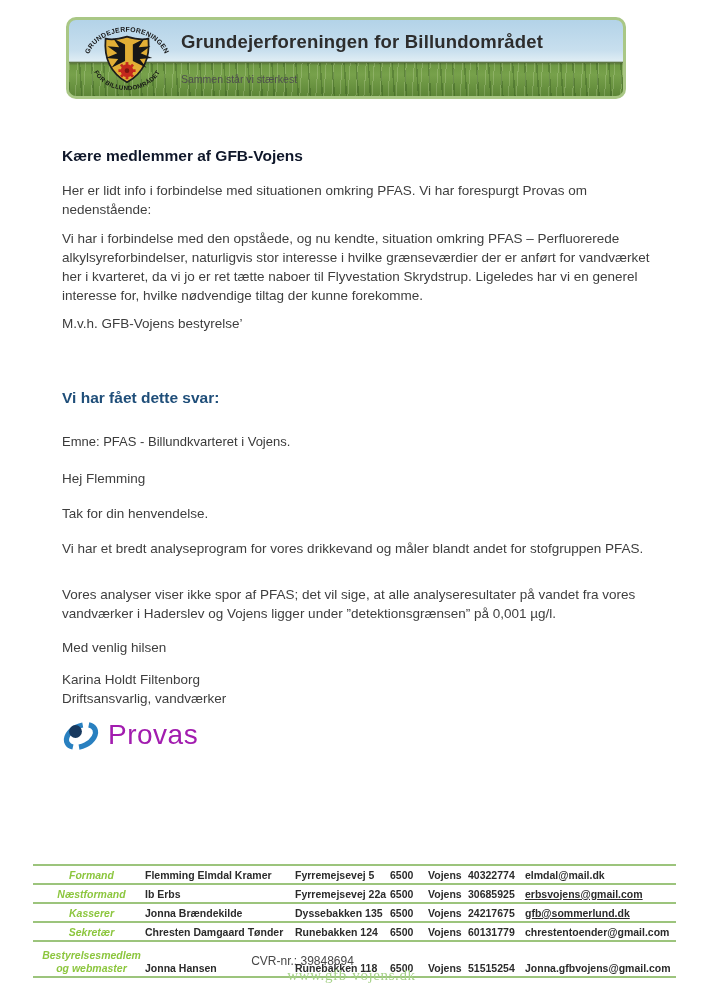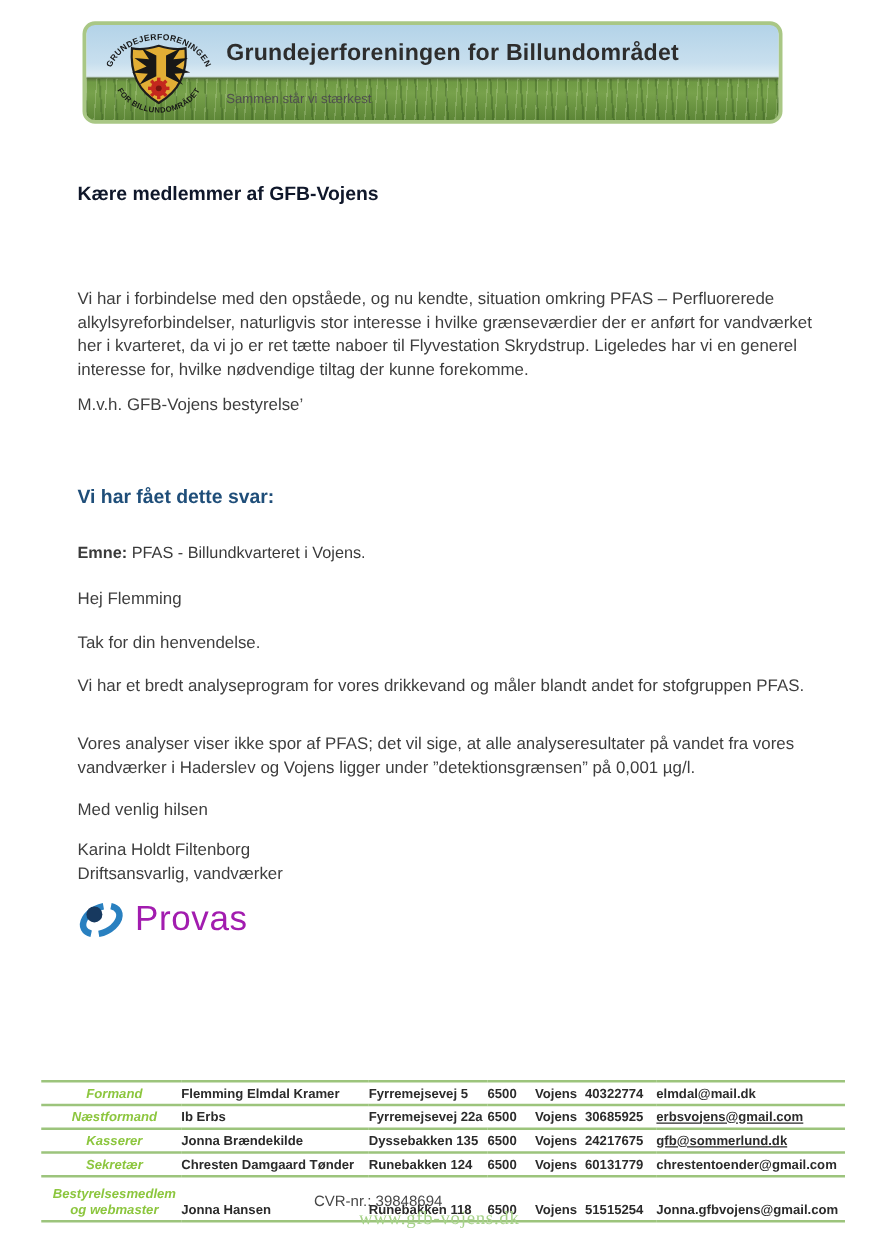--- a/index.html
+++ b/index.html
@@ -21,21 +21,21 @@
   }
   .crest{position:absolute;left:8px;top:3px;}
   .banner-text{position:absolute;left:112px;top:11px;}
   .banner-title{font-size:18.5px;font-weight:bold;color:#2d2d2d;letter-spacing:.2px;}
   .banner-subtitle{font-size:10.5px;color:#4f4f4f;margin-top:20px;}
   
   .blk{position:absolute;left:62px;width:592px;font-size:13.5px;line-height:19px;}
   .h-black{font-size:15.5px;font-weight:bold;color:#0f172a;}
   .h-blue{font-size:15.5px;font-weight:bold;color:#1f4e79;}
   .subject{font-size:13px;color:#3a3a3a;}
-  .subject b{font-weight:bold;}
+  .subject b{font-weight:normal;}
   
   .provas{position:absolute;left:60px;top:714px;display:flex;align-items:center;}
   .provas-word{font-size:28px;color:#a21caf;letter-spacing:.5px;margin-left:6px;}
   
   .board{position:absolute;left:33px;top:864px;width:643px;border-collapse:collapse;table-layout:fixed;}
   .board tr{border-top:2px solid #9cc47c;}
   .board{border-bottom:2px solid #9cc47c;}
   .board td{
     font-size:10.5px;font-weight:bold;color:#2b2b2b;vertical-align:bottom;
     padding:1px 0 2px 0;height:14px;line-height:12.5px;overflow:hidden;white-space:nowrap;
@@ -89,20 +89,21 @@
     </svg>
 
     <div class="banner-text">
       <div class="banner-title">Grundejerforeningen for Billundområdet</div>
       <div class="banner-subtitle">Sammen står vi stærkest</div>
     </div>
   </div>
 
   <div class="blk h-black" style="top:146px;">Kære medlemmer af GFB-Vojens</div>
 
+  <div class="blk" style="top:181px;">Her er lidt info i forbindelse med situationen omkring PFAS. Vi har forespurgt Provas om nedenstående:</div>
 
   <div class="blk" style="top:229px;">Vi har i forbindelse med den opståede, og nu kendte, situation omkring PFAS – Perfluorerede alkylsyreforbindelser, naturligvis stor interesse i  hvilke grænseværdier der er anført for vandværket her i kvarteret, da vi jo er ret tætte naboer til Flyvestation Skrydstrup. Ligeledes har vi en generel interesse for, hvilke nødvendige tiltag der kunne forekomme.</div>
 
   <div class="blk" style="top:314px;">M.v.h. GFB-Vojens bestyrelse’</div>
 
   <div class="blk h-blue" style="top:388px;">Vi har fået dette svar:</div>
 
   <div class="blk subject" style="top:432px;">
     <b>Emne:</b><span> PFAS - Billundkvarteret i Vojens.</span>
   </div>

